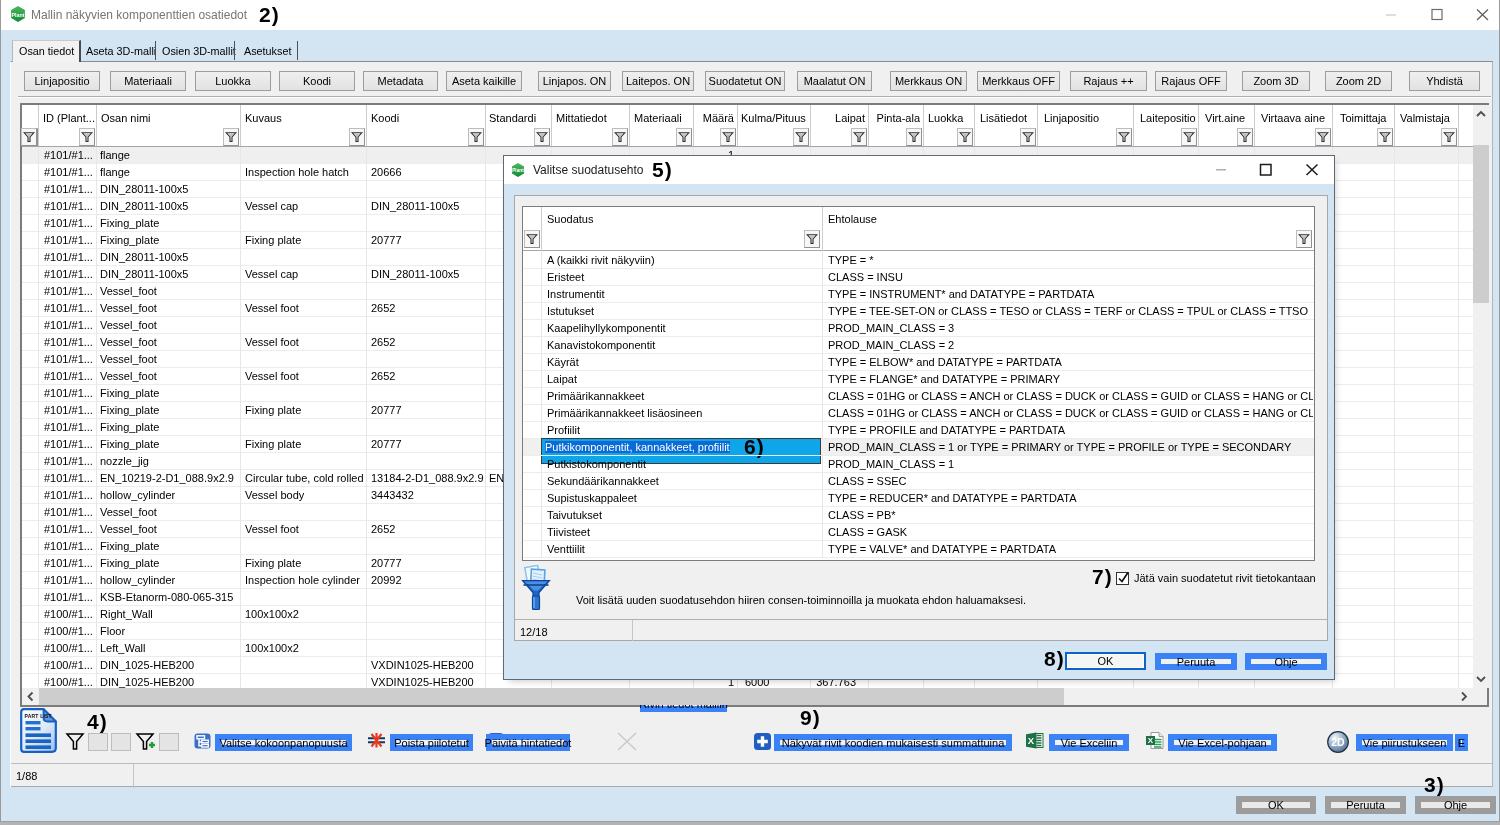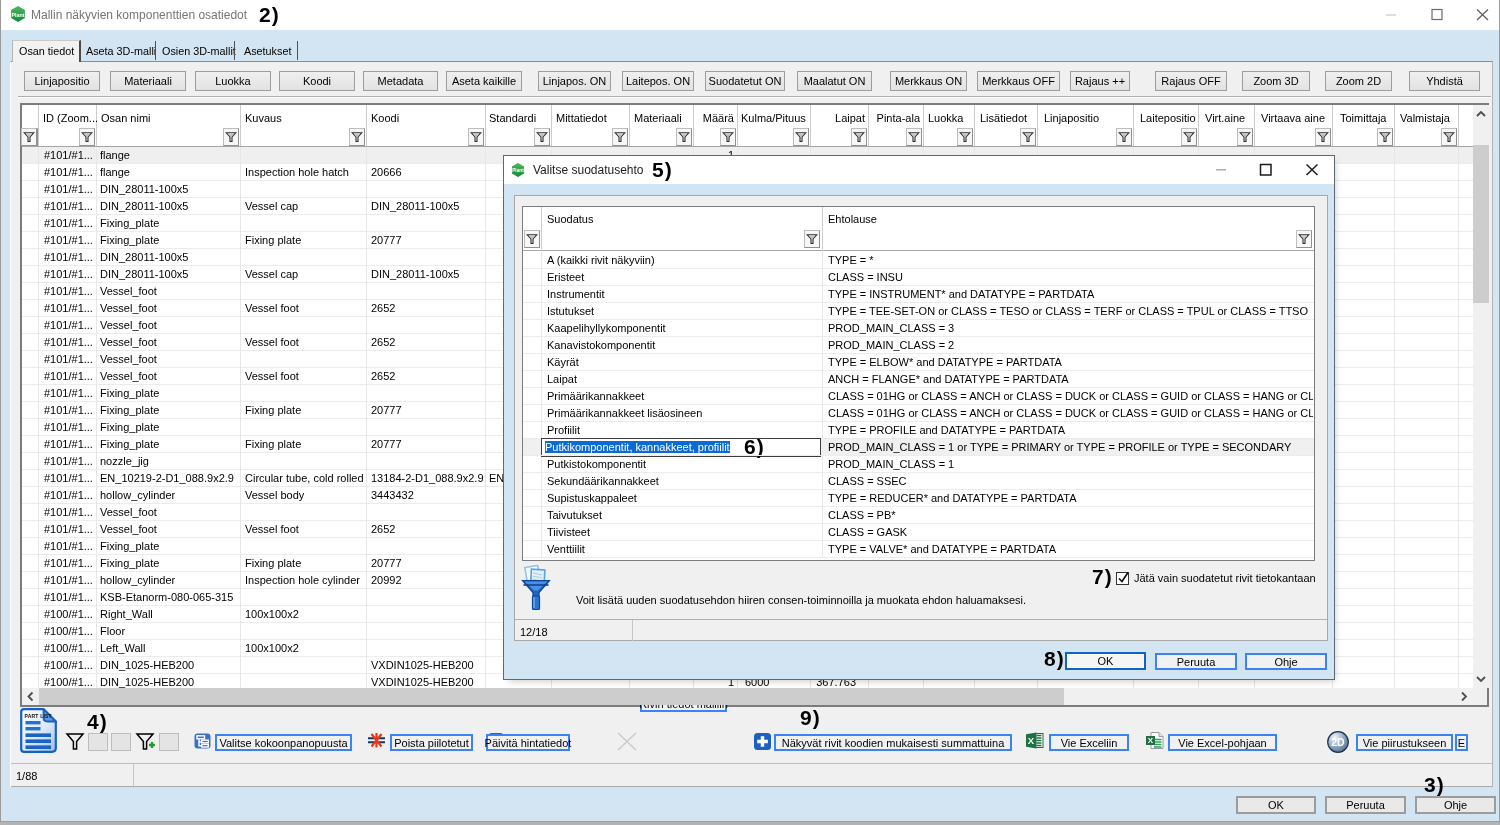--- a/index.html
+++ b/index.html
@@ -2,21 +2,21 @@
 <html><head><meta charset="utf-8"><style>
 
 *{margin:0;padding:0;box-sizing:border-box}
 html,body{width:1500px;height:825px;overflow:hidden}
 body{font-family:"Liberation Sans",sans-serif;position:relative;background:#d3e5f2}
 .abs{position:absolute}
 .txt{position:absolute;font-size:11px;color:#000;white-space:nowrap;line-height:13px}
 .ann{position:absolute;font-size:21px;font-weight:bold;color:#000;white-space:nowrap;line-height:22px;letter-spacing:1px;z-index:60}
 .fbtn{position:absolute;background:#f7f7f7;border:1px solid #bdbdbd;border-right-color:#909090;border-bottom-color:#909090;display:flex;align-items:center;justify-content:center;z-index:5}
 .tbtn{position:absolute;height:20px;background:linear-gradient(#efefef,#e2e2e2);border:1px solid #9d9d9d;font-size:11px;color:#000;display:flex;align-items:center;justify-content:center;white-space:nowrap}
-.bbtn{position:absolute;height:17px;background:#f1f1f1;border:2px solid #3b82f6;font-size:11px;color:#000;display:flex;align-items:center;justify-content:center;white-space:nowrap}
+.bbtn{position:absolute;height:17px;background:#f1f1f1;border:6px solid #3b82f6;font-size:11px;color:#000;display:flex;align-items:center;justify-content:center;white-space:nowrap}
 .vline{position:absolute;width:1px}
 .hline{position:absolute;height:1px}
 
 </style></head><body>
 <div class="abs" style="left:0;top:0;width:1500px;height:30px;background:#fff"></div>
 <svg style="position:absolute;left:10px;top:6px" width="16" height="16" viewBox="0 0 16 16">
     <defs>
       <linearGradient id="pg" x1="0" y1="0" x2="0" y2="1">
         <stop offset="0" stop-color="#4cb85c"></stop>
         <stop offset="1" stop-color="#128a3a"></stop>
@@ -46,29 +46,29 @@
 <div class="tbtn" style="left:195px;top:71px;width:76px;z-index:2">Luokka</div>
 <div class="tbtn" style="left:279px;top:71px;width:76px;z-index:2">Koodi</div>
 <div class="tbtn" style="left:363px;top:71px;width:75px;z-index:2">Metadata</div>
 <div class="tbtn" style="left:446px;top:71px;width:76px;z-index:2">Aseta kaikille</div>
 <div class="tbtn" style="left:538px;top:71px;width:73px;z-index:2">Linjapos. ON</div>
 <div class="tbtn" style="left:622px;top:71px;width:72px;z-index:2">Laitepos. ON</div>
 <div class="tbtn" style="left:705px;top:71px;width:80px;z-index:2">Suodatetut ON</div>
 <div class="tbtn" style="left:797px;top:71px;width:75px;z-index:2">Maalatut ON</div>
 <div class="tbtn" style="left:890px;top:71px;width:77px;z-index:2">Merkkaus ON</div>
 <div class="tbtn" style="left:977px;top:71px;width:83px;z-index:2">Merkkaus OFF</div>
-<div class="tbtn" style="left:1070px;top:71px;width:60px;z-index:2">Rajaus ++</div>
+<div class="tbtn" style="left:1070px;top:71px;width:77px;z-index:2">Rajaus ++</div>
 <div class="tbtn" style="left:1155px;top:71px;width:72px;z-index:2">Rajaus OFF</div>
 <div class="tbtn" style="left:1242px;top:71px;width:68px;z-index:2">Zoom 3D</div>
 <div class="tbtn" style="left:1325px;top:71px;width:67px;z-index:2">Zoom 2D</div>
 <div class="tbtn" style="left:1409px;top:71px;width:71px;z-index:2">Yhdistä</div>
 <div class="hline" style="left:18px;top:96px;width:1473px;background:#aeaeae;z-index:2"></div>
 <div class="hline" style="left:18px;top:97px;width:1473px;background:#fdfdfd;z-index:2"></div>
 <div class="abs" style="left:20px;top:103px;width:1469px;height:604px;border:2px solid #7c7c7c;background:#fff;z-index:2"></div>
-<div class="txt" style="left:43px;top:112px;z-index:4">ID (Zoom...</div>
+<div class="txt" style="left:43px;top:112px;z-index:4">ID (Plant...</div>
 <div class="txt" style="left:101px;top:112px;z-index:4">Osan nimi</div>
 <div class="txt" style="left:245px;top:112px;z-index:4">Kuvaus</div>
 <div class="txt" style="left:371px;top:112px;z-index:4">Koodi</div>
 <div class="txt" style="left:489px;top:112px;z-index:4">Standardi</div>
 <div class="txt" style="left:556px;top:112px;z-index:4">Mittatiedot</div>
 <div class="txt" style="left:634px;top:112px;z-index:4">Materiaali</div>
 <div class="txt" style="right:766px;top:112px;z-index:4">Määrä</div>
 <div class="txt" style="left:741px;top:112px;z-index:4">Kulma/Pituus</div>
 <div class="txt" style="right:635px;top:112px;z-index:4">Laipat</div>
 <div class="txt" style="right:580px;top:112px;z-index:4">Pinta-ala</div>
@@ -583,33 +583,33 @@
 <div class="txt" style="left:547px;top:322px;z-index:45">Kaapelihyllykomponentit</div>
 <div class="txt" style="left:828px;top:322px;width:485px;overflow:hidden;z-index:45">PROD_MAIN_CLASS = 3</div>
 <div class="hline" style="left:523px;top:336px;width:791px;background:#ececec;z-index:45"></div>
 <div class="txt" style="left:547px;top:339px;z-index:45">Kanavistokomponentit</div>
 <div class="txt" style="left:828px;top:339px;width:485px;overflow:hidden;z-index:45">PROD_MAIN_CLASS = 2</div>
 <div class="hline" style="left:523px;top:353px;width:791px;background:#ececec;z-index:45"></div>
 <div class="txt" style="left:547px;top:356px;z-index:45">Käyrät</div>
 <div class="txt" style="left:828px;top:356px;width:485px;overflow:hidden;z-index:45">TYPE = ELBOW* and DATATYPE = PARTDATA</div>
 <div class="hline" style="left:523px;top:370px;width:791px;background:#ececec;z-index:45"></div>
 <div class="txt" style="left:547px;top:373px;z-index:45">Laipat</div>
-<div class="txt" style="left:828px;top:373px;width:485px;overflow:hidden;z-index:45">ANCH = FLANGE* and DATATYPE = PARTDATA</div>
+<div class="txt" style="left:828px;top:373px;width:485px;overflow:hidden;z-index:45">TYPE = FLANGE* and DATATYPE = PRIMARY</div>
 <div class="hline" style="left:523px;top:387px;width:791px;background:#ececec;z-index:45"></div>
 <div class="txt" style="left:547px;top:390px;z-index:45">Primäärikannakkeet</div>
 <div class="txt" style="left:828px;top:390px;width:485px;overflow:hidden;z-index:45">CLASS = 01HG or CLASS = ANCH or CLASS = DUCK or CLASS = GUID or CLASS = HANG or CLA...</div>
 <div class="hline" style="left:523px;top:404px;width:791px;background:#ececec;z-index:45"></div>
 <div class="txt" style="left:547px;top:407px;z-index:45">Primäärikannakkeet lisäosineen</div>
 <div class="txt" style="left:828px;top:407px;width:485px;overflow:hidden;z-index:45">CLASS = 01HG or CLASS = ANCH or CLASS = DUCK or CLASS = GUID or CLASS = HANG or CLA...</div>
 <div class="hline" style="left:523px;top:421px;width:791px;background:#ececec;z-index:45"></div>
 <div class="txt" style="left:547px;top:424px;z-index:45">Profiilit</div>
 <div class="txt" style="left:828px;top:424px;width:485px;overflow:hidden;z-index:45">TYPE = PROFILE and DATATYPE = PARTDATA</div>
 <div class="hline" style="left:523px;top:438px;width:791px;background:#ececec;z-index:45"></div>
 <div class="abs" style="left:523px;top:439px;width:791px;height:17px;background:#f0f0f0;z-index:45"></div>
-<div class="abs" style="left:541px;top:438px;width:280px;height:19px;background:#ffffff;border:1px solid #3c3c3c;z-index:45">
+<div class="abs" style="left:541px;top:438px;width:280px;height:26px;background:#0ea5e9;border:1px solid #3c3c3c;z-index:45">
     <span class="txt" style="left:3px;top:2px"><span style="background:#0a6ad6;color:#fff">Putkikomponentit, kannakkeet, profiilit</span></span>
   </div>
 <div class="ann" style="left:744px;top:436px;z-index:45">6)</div>
 <div class="txt" style="left:828px;top:441px;width:485px;overflow:hidden;z-index:45">PROD_MAIN_CLASS = 1 or TYPE = PRIMARY or TYPE = PROFILE or TYPE = SECONDARY</div>
 <div class="hline" style="left:523px;top:455px;width:791px;background:#ececec;z-index:45"></div>
 <div class="txt" style="left:547px;top:458px;z-index:45">Putkistokomponentit</div>
 <div class="txt" style="left:828px;top:458px;width:485px;overflow:hidden;z-index:45">PROD_MAIN_CLASS = 1</div>
 <div class="hline" style="left:523px;top:472px;width:791px;background:#ececec;z-index:45"></div>
 <div class="txt" style="left:547px;top:475px;z-index:45">Sekundäärikannakkeet</div>
 <div class="txt" style="left:828px;top:475px;width:485px;overflow:hidden;z-index:45">CLASS = SSEC</div>

